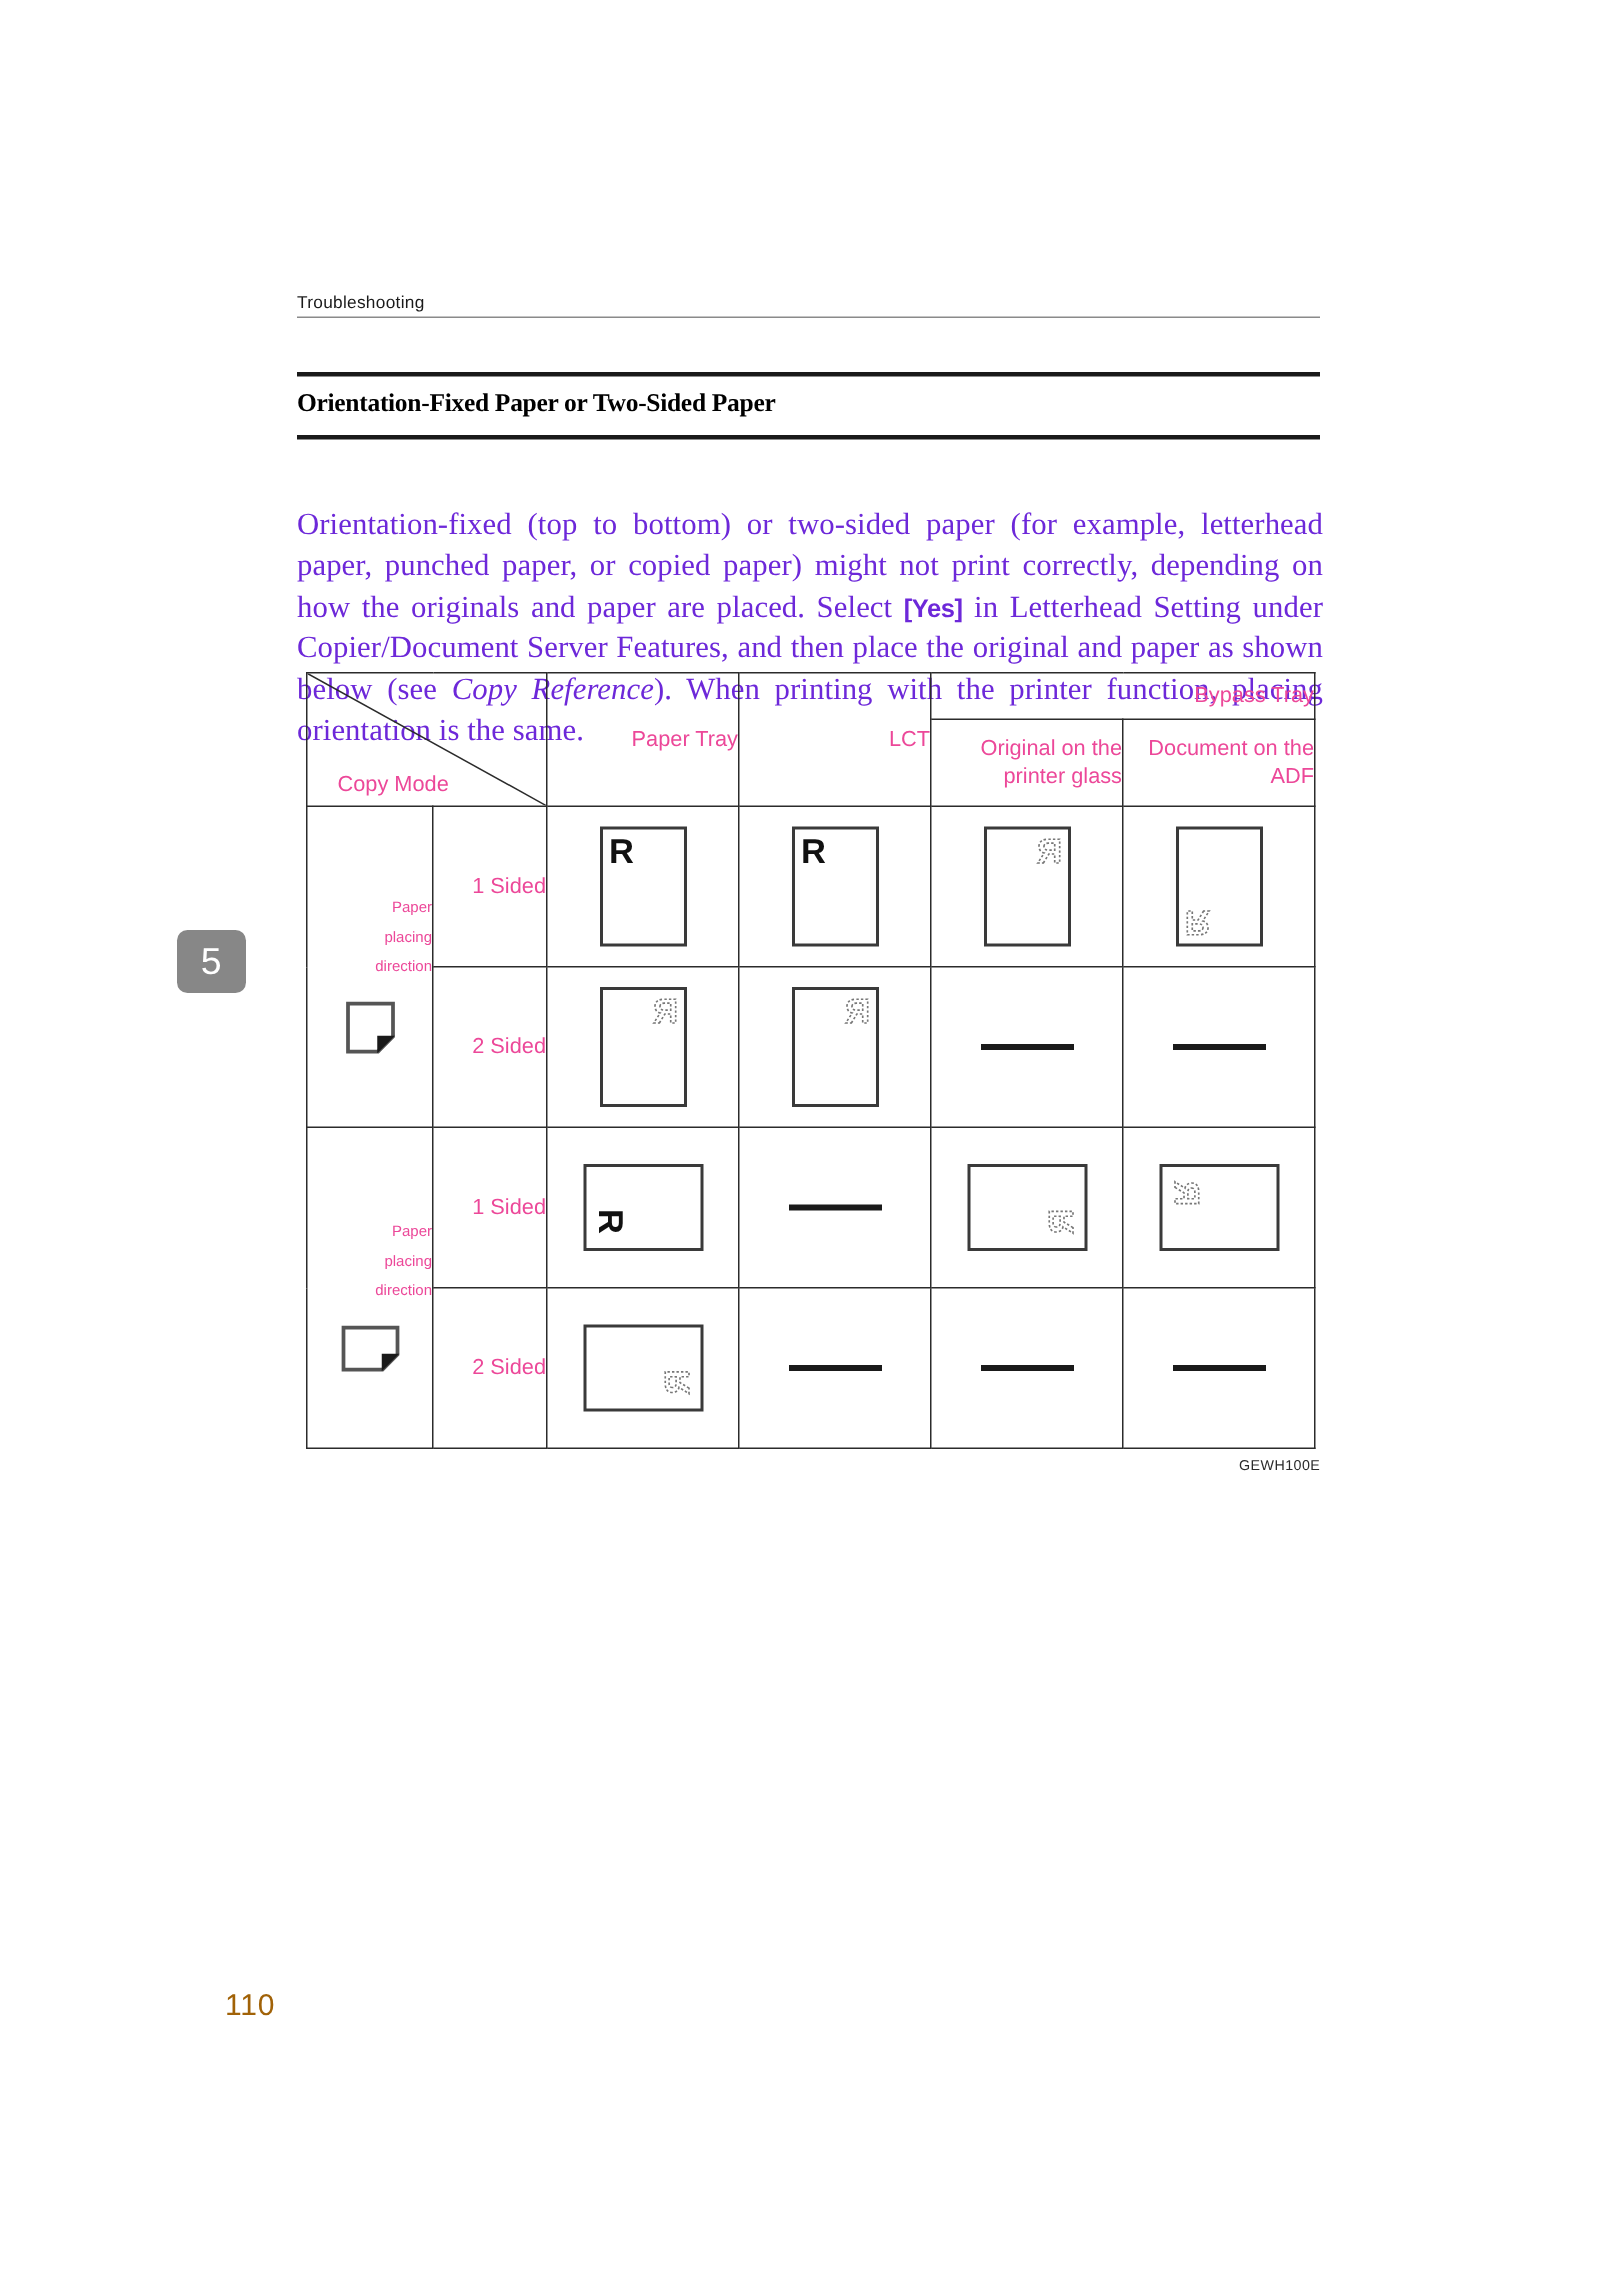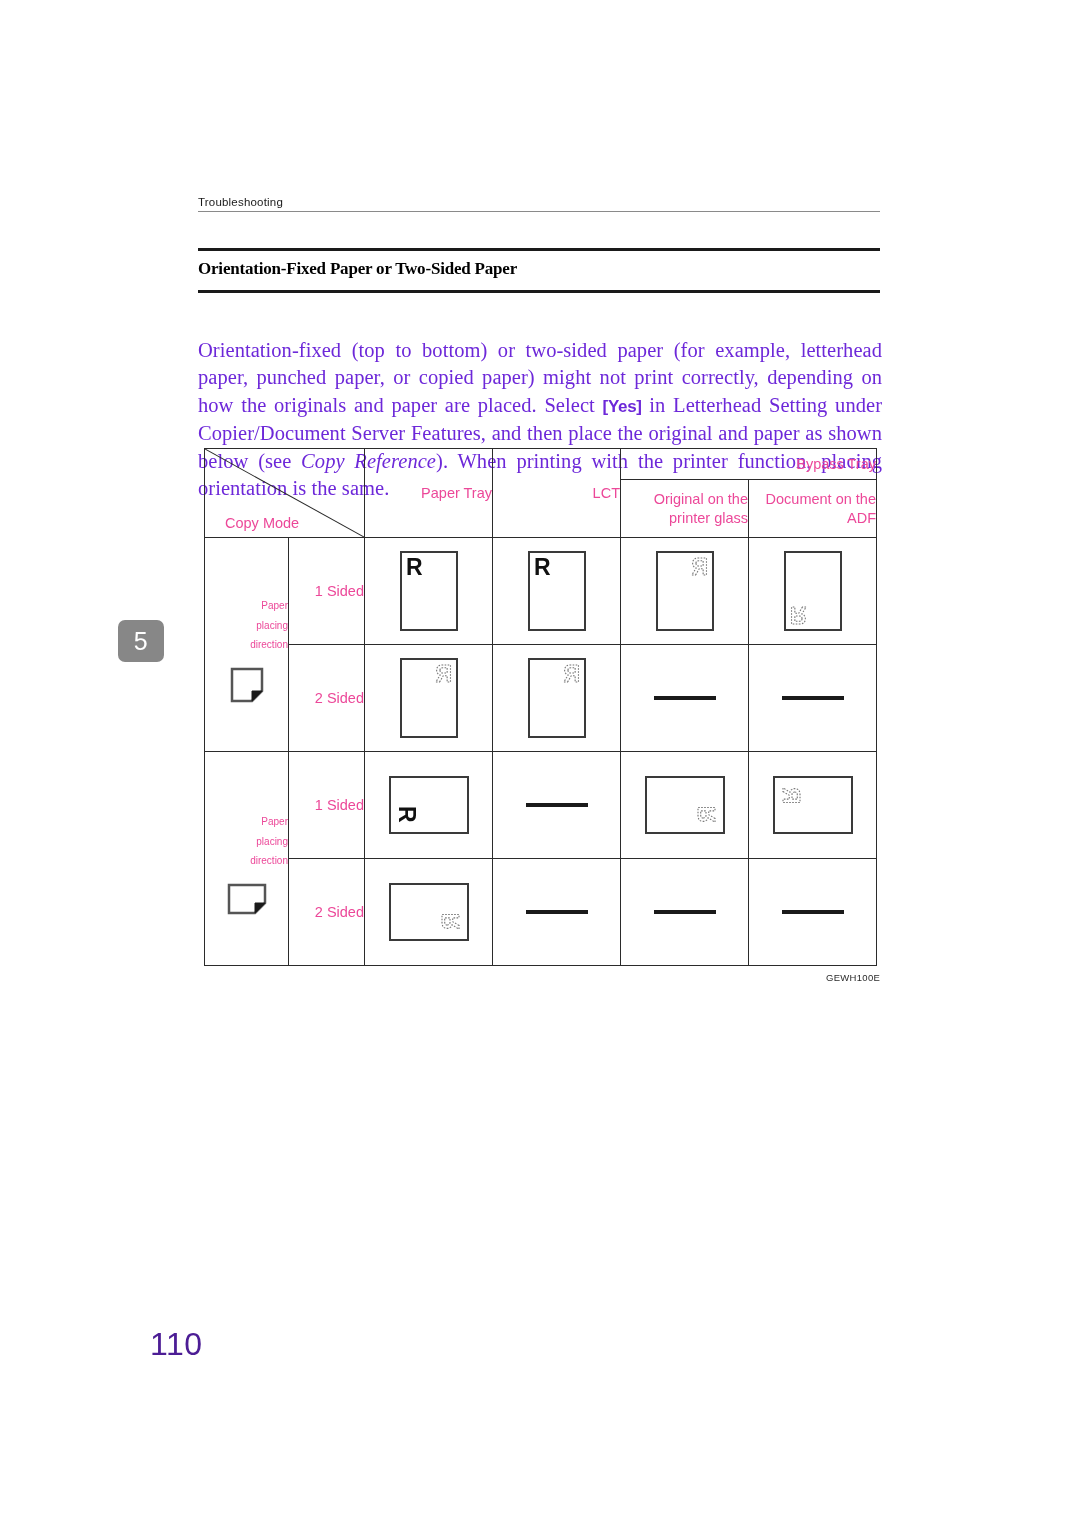--- a/index.html
+++ b/index.html
@@ -225,22 +225,22 @@
     letter-spacing: 0.3px;
     color: #2b2b2b;
   }
 
   
   #page-number {
     position: absolute;
     left: 150px;
     top: 1326px;
     font-family: "Liberation Sans", sans-serif;
-    font-size: 32px;
-    color: #4c1d95;
+    font-size: 20px;
+    color: #a16207;
     letter-spacing: 0.5px;
   }
 </style>
 </head>
 <body>
 
 <div id="running-header">
   <div class="rh-text">Troubleshooting</div>
   <div class="rh-rule"></div>
 </div>

